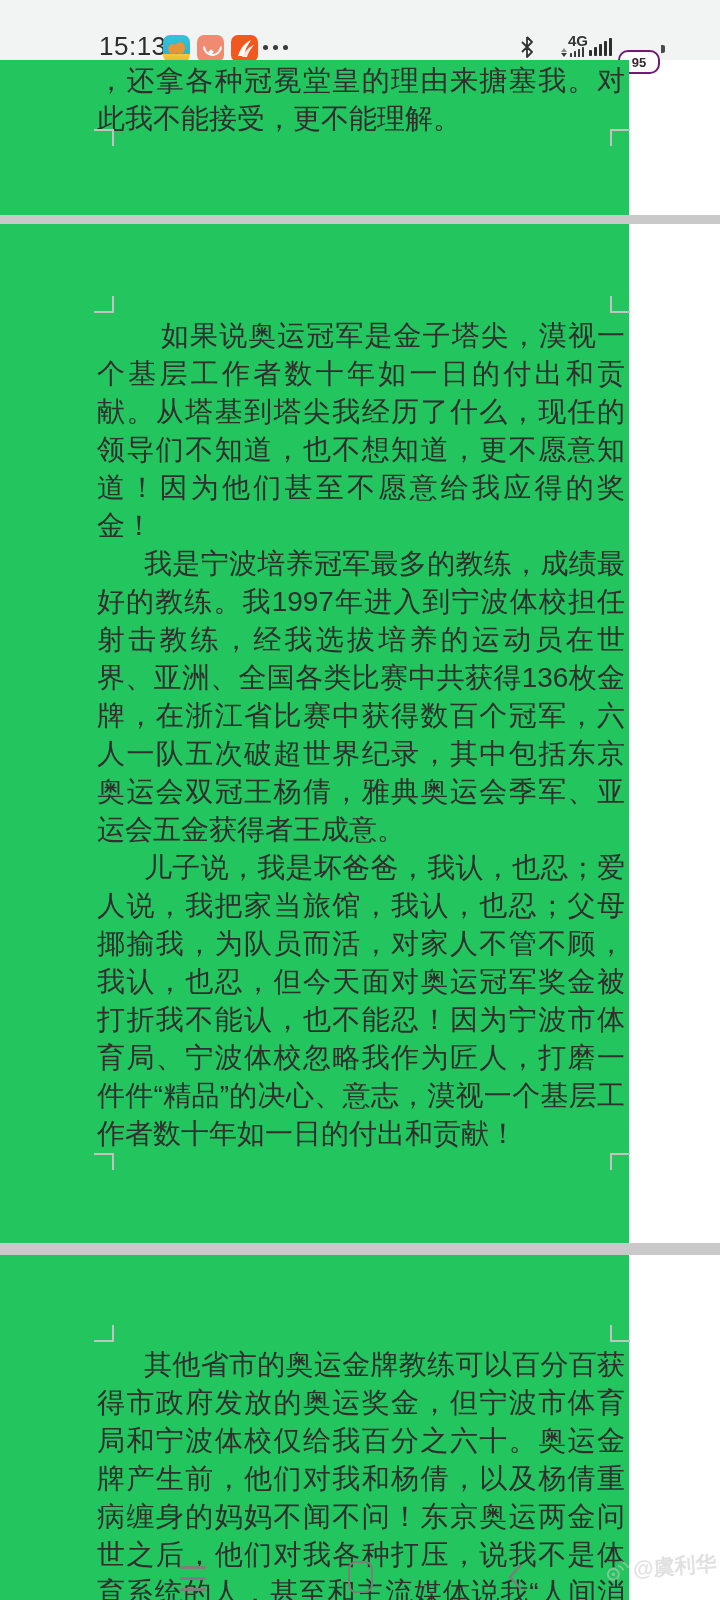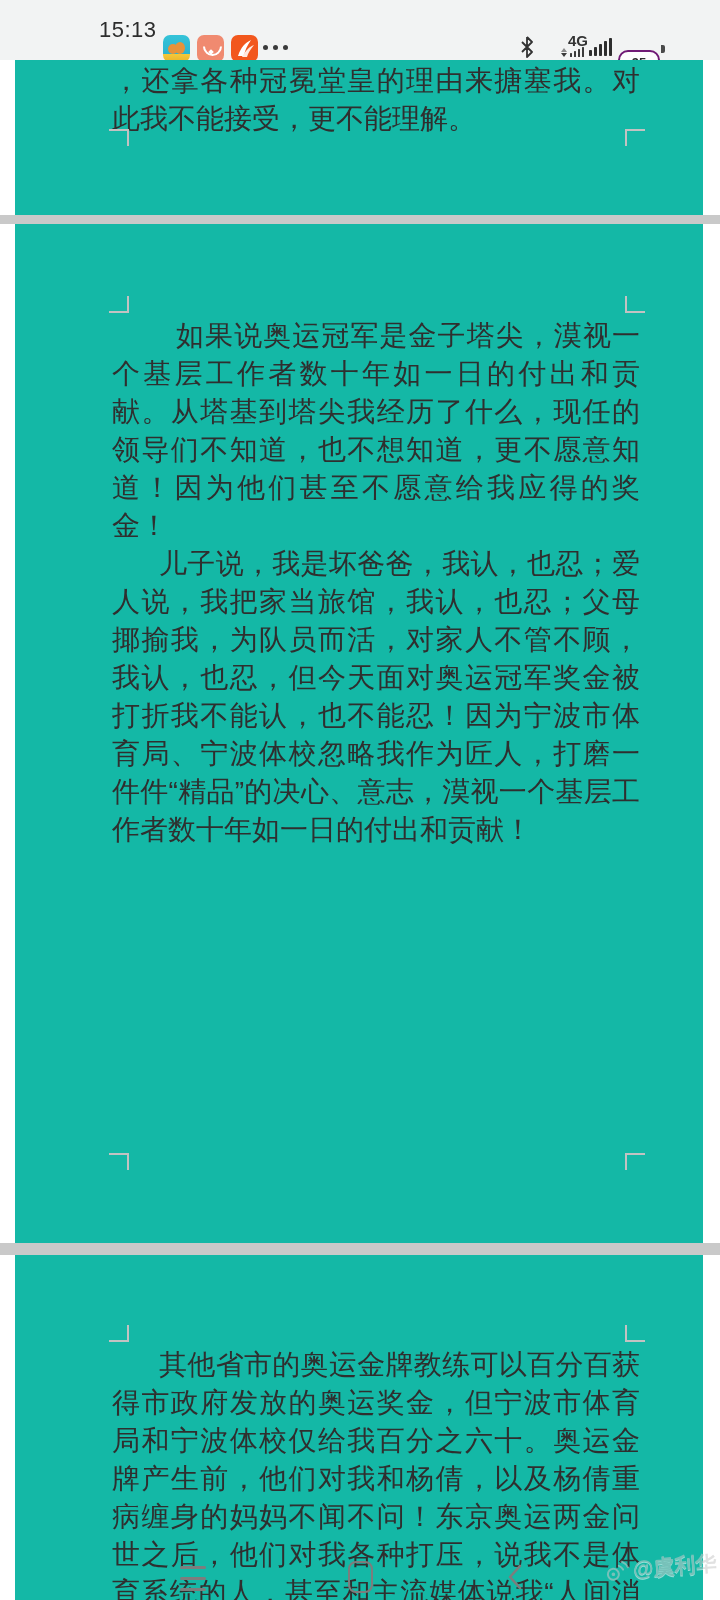--- a/index.html
+++ b/index.html
@@ -7,22 +7,22 @@
     width:720px;height:1600px;position:relative;overflow:hidden;
     background:#ffffff;
     font-family:"Liberation Sans","DejaVu Sans",sans-serif;
   }
   
   .status-bar{
     position:absolute;left:0;top:0;width:720px;height:60px;
     background:#f2f3f3;
   }
   .sb-time{
-    position:absolute;left:99px;top:17px;
-    font-size:22px;line-height:26px;font-weight:500;color:#2d2d2d;letter-spacing:.5px;
+    position:absolute;left:99px;top:33px;
+    font-size:26px;line-height:26px;font-weight:500;color:#2d2d2d;letter-spacing:.5px;
   }
   .app-ico{position:absolute;top:35px;width:27px;height:27px;border-radius:7px;overflow:hidden;}
   .ico-camel{left:163px;background:linear-gradient(180deg,#35c3d8 0%,#2db4cf 70%,#f5c93a 70%,#e9b42c 100%);}
   .ico-camel .hump1{position:absolute;left:5px;top:9px;width:10px;height:10px;border-radius:50%;background:#e8923a;}
   .ico-camel .hump2{position:absolute;left:12px;top:7px;width:10px;height:12px;border-radius:50%;background:#e8923a;}
   .ico-necklace{left:197px;background:#f08a70;}
   .ico-necklace .arc{position:absolute;left:6px;top:2px;width:15px;height:15px;border:2.5px solid #fff;border-radius:50%;border-top-color:transparent;border-left-color:transparent;transform:rotate(45deg);}
   .ico-necklace .gem{position:absolute;left:11.5px;top:15px;width:4px;height:4px;background:#fff;transform:rotate(45deg);}
   .ico-swirl{left:231px;background:#f2571d;}
   .sb-dots{position:absolute;left:263px;top:45px;display:flex;gap:5px;}
@@ -43,21 +43,21 @@
   .sim2{position:absolute;left:589px;top:38px;display:flex;align-items:flex-end;gap:1.8px;height:18px;}
   .sim2 .b{width:3.2px;background:#2e2e2e;border-radius:.8px;}
   .battery{
     position:absolute;left:618px;top:38px;width:38px;height:20px;
     border:2px solid #701a75;border-radius:10px;background:#fdfdfd;
     display:flex;align-items:center;justify-content:center;margin-top:12px;
   }
   .battery span{font-size:13px;font-weight:600;color:#2d2d2d;}
   .batt-nub{position:absolute;left:661px;top:45px;width:4px;height:8px;background:#4a4a4a;border-radius:0 2px 2px 0;}
   
-  .page{position:absolute;left:15px;width:688px;background:#14b8a6;}
+  .page{position:absolute;left:0;width:629px;background:#22c55e;}
   .page1{top:60px;height:155px;}
   .page2{top:224px;height:1019px;}
   .page3{top:1255px;height:345px;}
   .gap-bar{position:absolute;left:0;width:720px;background:#c9c9c9;}
   .bar1{top:215px;height:9px;}
   .bar2{top:1243px;height:12px;}
   .doc{
     position:absolute;left:97px;width:528px;
     font-size:28px;line-height:38px;color:#2f2f2f;
     font-family:"Liberation Sans","DejaVu Sans",sans-serif;
@@ -148,20 +148,21 @@
   <div class="mark bl" style="left:94px;top:69px;"></div>
   <div class="mark br" style="left:610px;top:69px;"></div>
 </div>
 <div class="gap-bar bar1"></div>
 
 <div class="page page2">
   <div class="mark tl" style="left:94px;top:72px;"></div>
   <div class="mark tr" style="left:610px;top:72px;"></div>
   <div class="doc" style="top:93px;">
     <p class="ind-lg">如果说奥运冠军是金子塔尖，漠视一个基层工作者数十年如一日的付出和贡献。从塔基到塔尖我经历了什么，现任的领导们不知道，也不想知道，更不愿意知道！因为他们甚至不愿意给我应得的奖金！</p>
+    <p class="ind">我是宁波培养冠军最多的教练，成绩最好的教练。我1997年进入到宁波体校担任射击教练，经我选拔培养的运动员在世界、亚洲、全国各类比赛中共获得136枚金牌，在浙江省比赛中获得数百个冠军，六人一队五次破超世界纪录，其中包括东京奥运会双冠王杨倩，雅典奥运会季军、亚运会五金获得者王成意。</p>
     <p class="ind">儿子说，我是坏爸爸，我认，也忍；爱人说，我把家当旅馆，我认，也忍；父母揶揄我，为队员而活，对家人不管不顾，我认，也忍，但今天面对奥运冠军奖金被打折我不能认，也不能忍！因为宁波市体育局、宁波体校忽略我作为匠人，打磨一件件“精品”的决心、意志，漠视一个基层工作者数十年如一日的付出和贡献！</p>
   </div>
   <div class="mark bl" style="left:94px;top:929px;"></div>
   <div class="mark br" style="left:610px;top:929px;"></div>
 </div>
 <div class="gap-bar bar2"></div>
 
 <div class="page page3">
   <div class="mark tl" style="left:94px;top:70px;"></div>
   <div class="mark tr" style="left:610px;top:70px;"></div>

